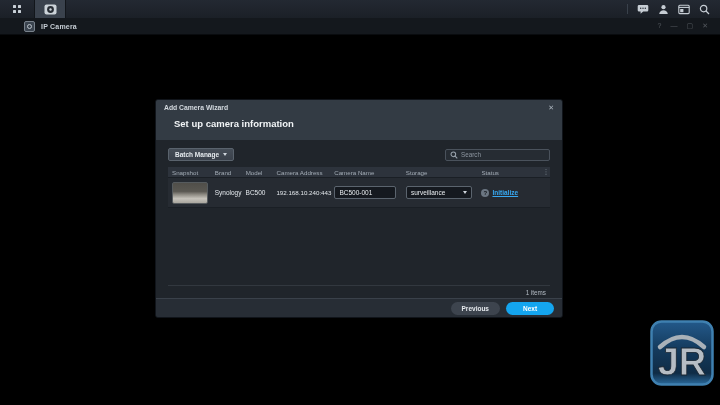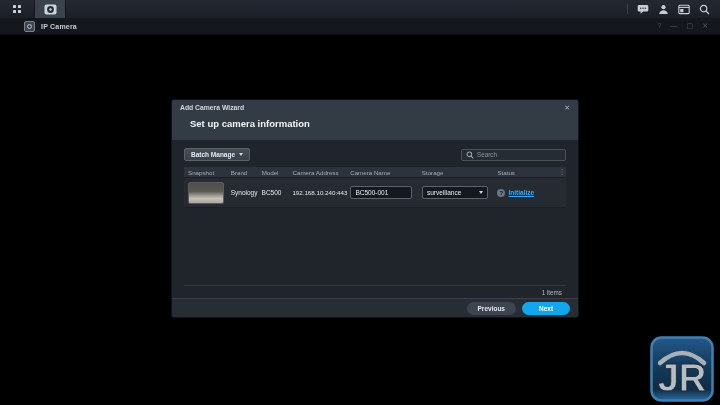--- a/index.html
+++ b/index.html
@@ -24,21 +24,21 @@
   .titlebar { position:absolute; left:0; top:18px; width:720px; height:17px;
     background:#14181d; border-bottom:1px solid #090b0e; display:flex; align-items:center; padding:0 8px; }
   .win-cam-ic { width:11px; height:11px; margin-left:16px; margin-right:6px; border-radius:2px;
     background:#3b444f; border:1px solid #79828c; display:flex; align-items:center; justify-content:center; }
   .win-cam-ic i { display:block; width:5px; height:5px; border:1px solid #b9c1c9; border-radius:50%; }
   .win-title { font-size:7px; font-weight:bold; color:#c6cdd4; letter-spacing:.2px; }
   .win-controls { margin-left:auto; display:flex; gap:9px; padding-right:4px; opacity:.32; }
   .win-controls span { font-size:7px; color:#cdd4db; cursor:pointer; }
 
   
-  .dialog { position:absolute; left:171px; top:99px; width:408px; height:219px;
+  .dialog { position:absolute; left:155px; top:99px; width:408px; height:219px;
     background:#21262c; border:1px solid #10141a; border-radius:3px;
     box-shadow:0 4px 22px rgba(0,0,0,.9); display:flex; flex-direction:column; overflow:hidden; }
   .dlg-titlebar { height:15px; background:#333b44; display:flex; align-items:center; padding:0 8px; flex:none; }
   .dlg-title { font-size:6.8px; font-weight:bold; color:#d3d9df; }
   .dlg-close { margin-left:auto; font-size:7px; color:#aab3bc; cursor:pointer; }
   .dlg-heading { height:25px; background:#333b44; padding:3px 0 0 18px; font-size:9.5px; font-weight:bold; color:#f2f5f7; flex:none; }
   .dlg-body { flex:1; background:#20252b; padding:8px 12px 0 12px; display:flex; flex-direction:column; }
 
   .dlg-toolbar { display:flex; align-items:center; margin-bottom:6px; flex:none; }
   .batch-btn { height:13px; background:linear-gradient(180deg,#454d57,#3a414b); border:1px solid #5a636d;
@@ -77,21 +77,21 @@
   .items-count { font-size:6.3px; color:#b4bcc4; }
 
   .dlg-footer { height:19px; background:#272d35; border-top:1px solid #3a414a; display:flex;
     align-items:center; justify-content:flex-end; gap:6px; padding:0 8px; flex:none; }
   .btn { height:13px; border-radius:7px; font-size:6.5px; font-weight:bold; display:flex;
     align-items:center; justify-content:center; cursor:pointer; border:none; font-family:"Liberation Sans",sans-serif; }
   .btn-prev { background:#3d444e; color:#e6eaee; padding:0 11px; }
   .btn-next { background:#14a5ef; color:#fff; width:48px; }
 
   
-  .watermark { position:absolute; left:650px; top:336px; width:64px; height:66px; }
+  .watermark { position:absolute; left:650px; top:320px; width:64px; height:66px; }
 </style>
 </head>
 <body>
 
 <div class="screen">
 
   <div class="topbar">
     <div class="tb-left">
       <div class="menu-btn">
         <span class="grid-icon">

